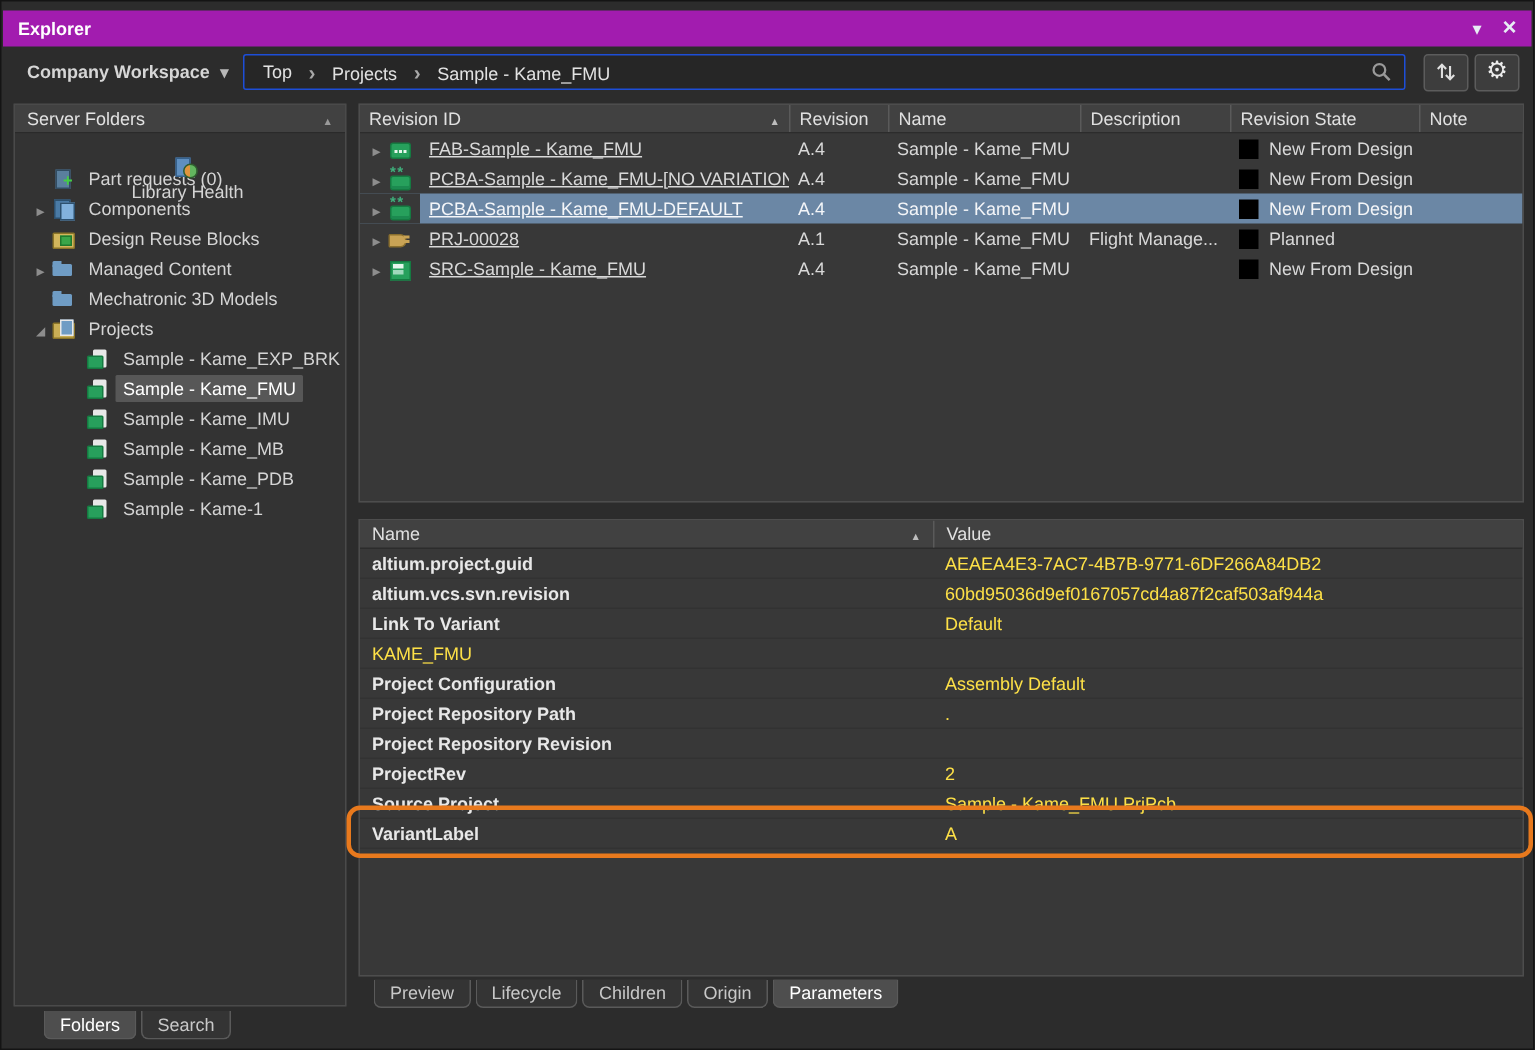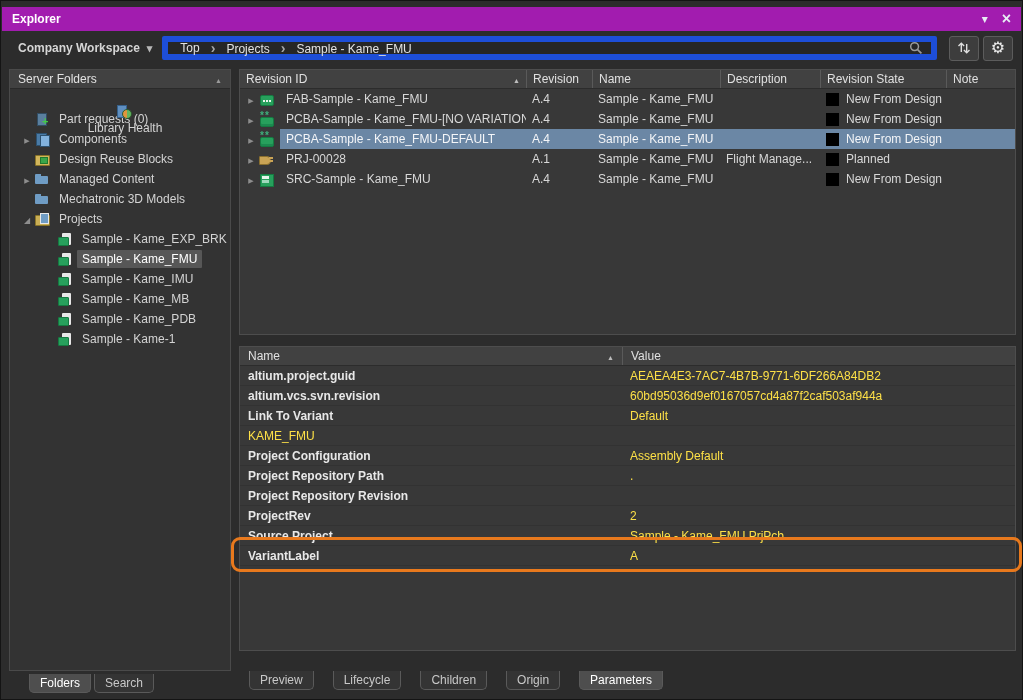--- a/index.html
+++ b/index.html
@@ -21,21 +21,21 @@
   .i-panelmenu::after { content:"▾"; font-size:12px; }
   .i-close::after { content:"×"; font-size:16px; font-weight:bold; }
   
   .toolbar {
     position:absolute; left:1px; right:1px; top:30px; height:34px;
     display:flex; align-items:center; padding:0 8px 0 16px;
   }
   .workspace { display:flex; align-items:center; gap:7px; font-weight:bold; color:#d6d6d6; margin-right:10px; white-space:nowrap; }
   .dd-arrow::after { content:"▾"; font-size:11px; color:#b8b8b8; }
   .breadcrumb-box {
-    flex:1; height:24px; background:#262626; border:6px solid #1d4ed8; border-radius:2px;
+    flex:1; height:24px; background:#262626; border:1px solid #1d4ed8; border-radius:2px;
     display:flex; align-items:center; padding:0 8px 0 12px; margin-right:8px;
   }
   .crumbs { display:flex; align-items:center; flex:1; }
   .crumb { color:#e2e2e2; white-space:nowrap; }
   .crumb + .crumb::before { content:"›"; color:#a8a8a8; font-weight:bold; font-size:14px; margin:0 11px; display:inline-block; }
   .search-icon { margin-left:auto; display:flex; align-items:center; }
   .tool-btn {
     width:30px; height:25px; background:#3d3d3d; border:1px solid #5c5c5c; border-radius:3px;
     display:flex; align-items:center; justify-content:center; margin-left:4px; color:#ececec;
   }
@@ -92,21 +92,21 @@
   .hc + .hc { border-left:1px solid #5a5a5a; }
   .sort-arrow { margin-left:auto; padding-left:4px; }
   .sort-arrow::after { content:"▲"; font-size:7px; color:#bdbdbd; }
   .w-revid { width:286px; } .w-rev { width:66px; } .w-name { width:128px; }
   .w-desc { width:100px; } .w-state { width:126px; } .w-note { flex:1; }
   .rev-row { display:flex; height:20px; align-items:center; color:#d8d8d8; }
   .rev-row.selected { background:#6b87a5; color:#f4f6f9; }
   .rev-row.selected .row-lead { background:#383838; }
   .row-lead { display:flex; align-items:center; height:100%; padding-left:4px; width:40px; flex:0 0 40px; }
   .cell { padding:0 6px; white-space:nowrap; overflow:hidden; }
-  .c-revid { width:246px; flex:0 0 246px; }
+  .c-revid { width:246px; flex:0 0 246px;text-decoration:underline; }
   .c-rev { width:66px; flex:0 0 66px; }
   .c-name { width:128px; flex:0 0 128px; }
   .c-desc { width:100px; flex:0 0 100px; }
   .c-state { width:126px; flex:0 0 126px; display:flex; align-items:center; }
   .c-note { flex:1; }
   .swatch { width:13px; height:13px; background:#000; flex:0 0 13px; margin-right:7px; }
   
   .param-table {
     position:absolute; left:238px; top:345px; width:777px; height:305px;
     background:#383838; border:1px solid #4d4d4d; overflow:hidden;
@@ -114,21 +114,21 @@
   .ph-name { width:382px; flex:0 0 382px; padding:0 8px; display:flex; align-items:center; }
   .ph-value { flex:1; padding:0 8px; border-left:1px solid #5a5a5a; display:flex; align-items:center; }
   .param-row { display:flex; height:20px; align-items:center; border-bottom:1px solid #323232; }
   .p-name { width:382px; flex:0 0 382px; padding:0 8px; font-weight:bold; color:#e8e8e8; white-space:nowrap; overflow:hidden; }
   .p-value { flex:1; padding:0 8px; color:#fde047; white-space:nowrap; overflow:hidden; }
   .highlight-ring {
     position:absolute; left:230px; top:536px; width:791px; height:35px;
     border:3px solid #e8791d; border-radius:9px; pointer-events:none; z-index:5;
   }
   
-  .detail-tabs { position:absolute; left:248px; top:670px; display:flex; gap:19px; }
+  .detail-tabs { position:absolute; left:248px; top:652px; display:flex; gap:3px; }
   .side-tabs { position:absolute; left:28px; top:673px; display:flex; gap:3px; }
   .tab {
     height:19px; padding:2px 10px; background:#343434; border:1px solid #5a5a5a; border-top:none;
     border-radius:0 0 5px 5px; color:#c8c8c8; white-space:nowrap;
   }
   .tab.active { background:#4e4e4e; color:#ffffff; }
   svg { display:block; }
 </style>
 </head>
 <body>

